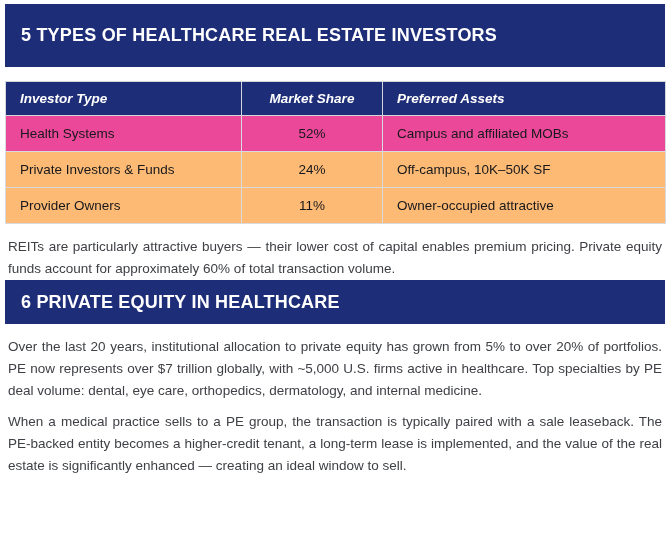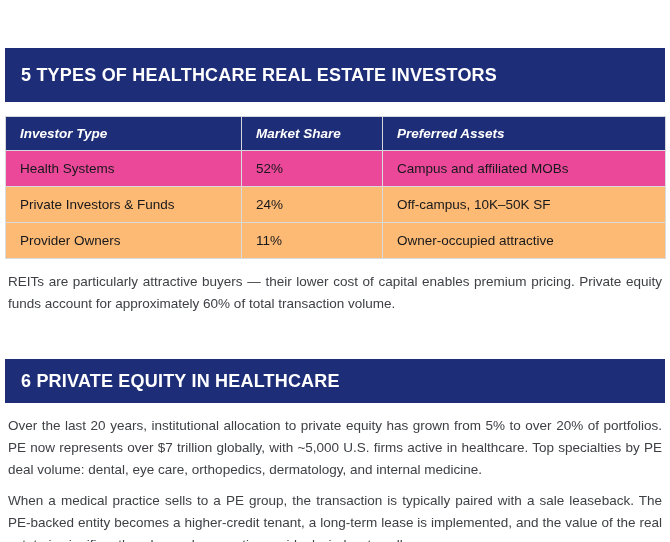--- a/index.html
+++ b/index.html
@@ -12,28 +12,27 @@
   }
   .page {
     width: 670px;
     height: 542px;
     padding: 4px 5px 0 5px;
     background: #ffffff;
   }
   .section-bar {
     background: #1e2d78;
     color: #ffffff;
-    height: 54px;
+    height: 63px;
     display: flex;
     align-items: center;
     padding: 0 16px;
     font-size: 18px;
     font-weight: 700;
     letter-spacing: 0.2px;
-    margin-top: 44px;
   }
   .section-bar.second { height: 44px; }
   p.body-text {
     font-size: 13.5px;
     line-height: 22px;
     color: #3e4045;
     margin: 12px 3px 0 3px;
   }
   p.justified { text-align: justify; }
   table.investor-table {
@@ -46,21 +45,21 @@
   .investor-table th {
     background: #1e2d78;
     color: #ffffff;
     font-weight: 700;
     text-align: left;
     height: 34px;
     padding: 0 14px;
     border: 1px solid #d4d6db;
     font-style: italic;
   }
-  .investor-table th.center, .investor-table td.center { }
+  .investor-table th.center, .investor-table td.center { text-align: center; }
   .investor-table td {
     height: 36px;
     padding: 0 14px;
     border: 1px solid #d8dade;
     color: #17181c;
     background: #fdba74;
   }
   .investor-table tbody tr.alt td { background: #ec4899; }
   .col-type { width: 236px; }
   .col-share { width: 141px; }

